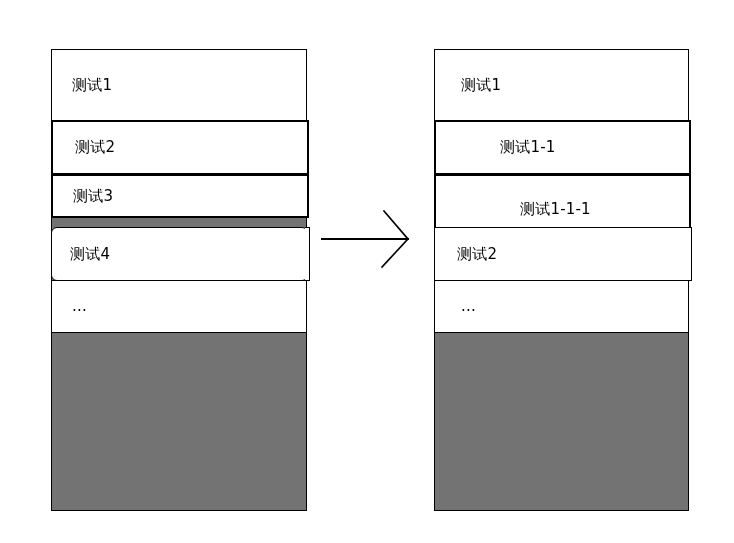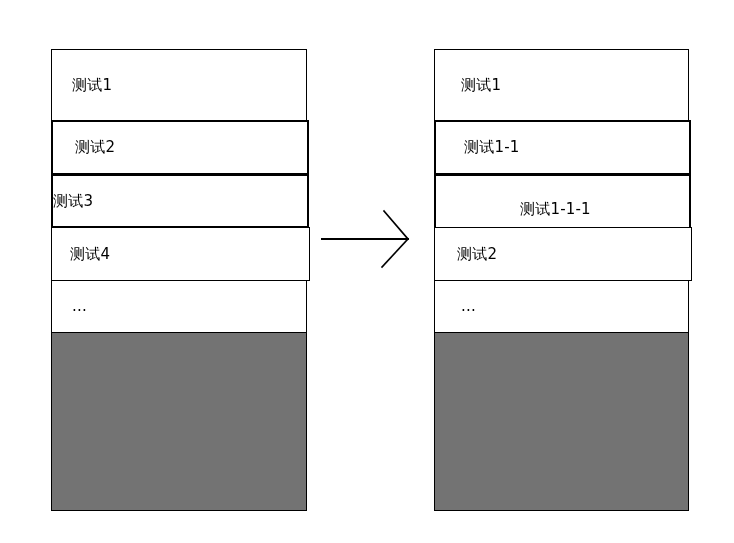--- a/index.html
+++ b/index.html
@@ -41,37 +41,37 @@
   }
   .row.thick { border-width: 2px; }
 
   .row-label {
     display: block;
   }
 
   
   #l-row-0 { left: -1px; top: -1px;  width: 256px; height: 72px;  padding-left: 20px; }
   #l-row-1 { left: -1px; top: 70px;  width: 258px; height: 55px;  padding-left: 22px; }
-  #l-row-2 { left: -1px; top: 124px; width: 258px; height: 54px;  }
-  #l-row-3 { left: -1px; top: 177px; width: 257px; height: 54px;  padding-left: 18px; }
+  #l-row-2 { left: -1px; top: 124px; width: 258px; height: 44px;  padding-left: 20px; }
+  #l-row-3 { left: -1px; top: 177px; width: 257px; height: 54px;  padding-left: 18px; border-radius: 6px; }
   #l-row-4 { left: -1px; top: 230px; width: 256px; height: 53px;  padding-left: 20px; }
 
   
   #l-row-3-edge {
     position: absolute;
     left: 253px; top: 177px; width: 5px; height: 54px;
     border: 1px solid #000000;
     border-left: none;
     box-sizing: border-box;
     background: #ffffff;
   }
 
   
   #r-row-0 { left: -1px; top: -1px;  width: 255px; height: 72px;  padding-left: 26px; }
-  #r-row-1 { left: -1px; top: 70px;  width: 257px; height: 55px;  padding-left: 28px; align-items: center; }
+  #r-row-1 { left: -1px; top: 70px;  width: 257px; height: 55px;  padding-left: 64px; align-items: center; }
   #r-row-2 { left: -1px; top: 124px; width: 257px; height: 71px;  padding-left: 84px; }
   #r-row-3 { left: -1px; top: 177px; width: 256px; height: 54px;  padding-left: 22px; }
   #r-row-4 { left: -1px; top: 230px; width: 255px; height: 53px;  padding-left: 26px; }
 
   #r-row-3-edge {
     position: absolute;
     left: 252px; top: 177px; width: 5px; height: 54px;
     border: 1px solid #000000;
     border-left: none;
     box-sizing: border-box;

